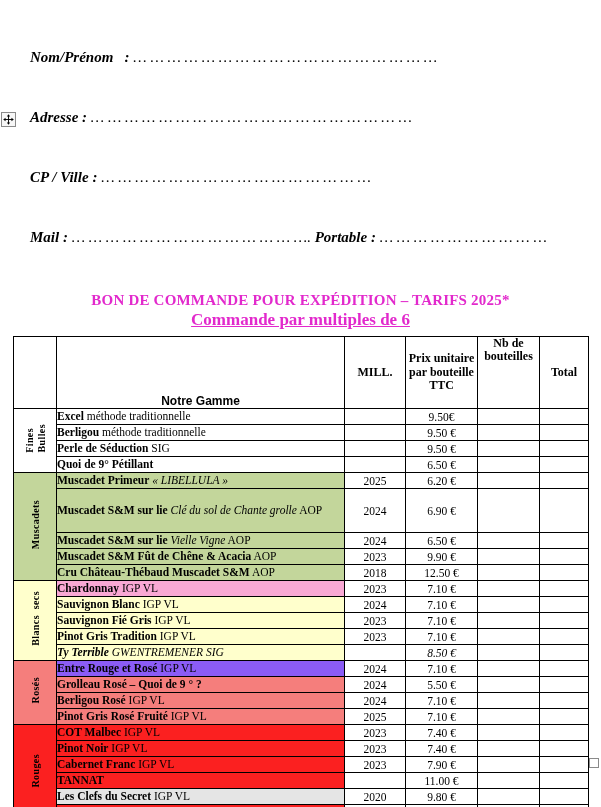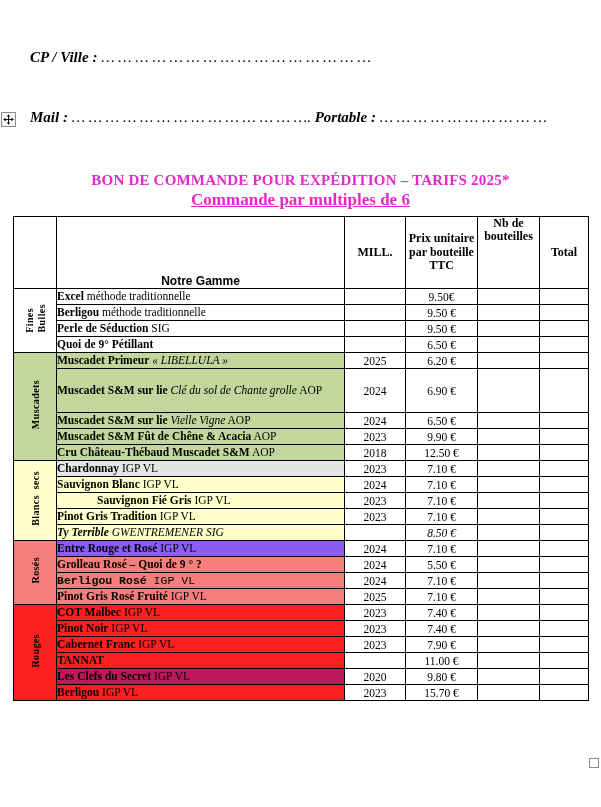--- a/index.html
+++ b/index.html
@@ -55,20 +55,22 @@
       <rect x="5.5" y="2" width="1" height="8" fill="#000"></rect>
       <rect x="2" y="5.5" width="8" height="1" fill="#000"></rect>
       <polygon points="6,0.2 4.2,2.8 7.8,2.8" fill="#000"></polygon>
       <polygon points="6,11.8 4.2,9.2 7.8,9.2" fill="#000"></polygon>
       <polygon points="0.2,6 2.8,4.2 2.8,7.8" fill="#000"></polygon>
       <polygon points="11.8,6 9.2,4.2 9.2,7.8" fill="#000"></polygon>
     </svg>
   </div>
 
   <div class="form-block">
+    <div class="form-line"><span class="form-label">Nom/Prénom</span><span class="form-label">   : </span><span class="form-dots">… … … … … … … … … … … … … … … … … …</span></div>
+    <div class="form-line"><span class="form-label">Adresse</span><span class="form-label"> : </span><span class="form-dots">… … … … … … … … … … … … … … … … … … …</span></div>
     <div class="form-line"><span class="form-label">CP / Ville</span><span class="form-label"> : </span><span class="form-dots">… … … … … … … … … … … … … … … …</span></div>
     <div class="form-line"><span class="form-label">Mail</span><span class="form-label"> : </span><span class="form-dots">… … … … … … … … … … … … … ….</span><span class="form-label"> Portable</span><span class="form-label"> : </span><span class="form-dots">… … … … … … … … … …</span></div>
   </div>
 
   <div class="title">BON DE COMMANDE POUR EXPÉDITION – TARIFS  2025*</div>
   <div class="subtitle">Commande par multiples de 6</div>
 
   <table class="order">
     <colgroup>
       <col class="c-cat">
@@ -149,35 +151,35 @@
         </tr>
         <tr style="height: 16px;">
           <td class="name" style="background: rgb(195, 214, 155);"><span class="b">Cru Château-Thébaud Muscadet S&amp;M</span><span class="r"> AOP</span></td>
           <td class="mill">2018</td>
           <td class="price">12.50 €</td>
           <td class="fill"></td>
           <td class="fill"></td>
         </tr>
         <tr style="height: 16px;">
           <td class="cat" rowspan="5" style="background: rgb(255, 255, 204);"><span class="vline">Blancs  secs</span></td>
-          <td class="name" style="background: #e5e5e5;"><span class="b">Chardonnay</span><span class="r"> IGP VL</span></td>
+          <td class="name" style="background: #f9a8d4;"><span class="b">Chardonnay</span><span class="r"> IGP VL</span></td>
           <td class="mill">2023</td>
           <td class="price">7.10 €</td>
           <td class="fill"></td>
           <td class="fill"></td>
         </tr>
         <tr style="height: 16px;">
           <td class="name" style="background: rgb(255, 255, 204);"><span class="b">Sauvignon Blanc</span><span class="r"> IGP VL</span></td>
           <td class="mill">2024</td>
           <td class="price">7.10 €</td>
           <td class="fill"></td>
           <td class="fill"></td>
         </tr>
         <tr style="height: 16px;">
-          <td class="name" style="background: rgb(255, 255, 204); padding-left: 40px;"><span class="b">Sauvignon Fié Gris</span><span class="r"> IGP VL</span></td>
+          <td class="name" style="background: rgb(255, 255, 204);"><span class="b">Sauvignon Fié Gris</span><span class="r"> IGP VL</span></td>
           <td class="mill">2023</td>
           <td class="price">7.10 €</td>
           <td class="fill"></td>
           <td class="fill"></td>
         </tr>
         <tr style="height: 16px;">
           <td class="name" style="background: rgb(255, 255, 204);"><span class="b">Pinot Gris Tradition</span><span class="r"> IGP VL</span></td>
           <td class="mill">2023</td>
           <td class="price">7.10 €</td>
           <td class="fill"></td>
@@ -199,21 +201,21 @@
           <td class="fill"></td>
         </tr>
         <tr style="height: 16px;">
           <td class="name" style="background: rgb(245, 126, 124);"><span class="b">Grolleau Rosé – Quoi de 9 ° ?</span></td>
           <td class="mill">2024</td>
           <td class="price">5.50 €</td>
           <td class="fill"></td>
           <td class="fill"></td>
         </tr>
         <tr style="height: 16px;">
-          <td class="name" style="background: rgb(245, 126, 124); font-family: Liberation Mono, monospace;"><span class="b">Berligou Rosé</span><span class="r"> IGP VL</span></td>
+          <td class="name" style="background: rgb(245, 126, 124);"><span class="b">Berligou Rosé</span><span class="r"> IGP VL</span></td>
           <td class="mill">2024</td>
           <td class="price">7.10 €</td>
           <td class="fill"></td>
           <td class="fill"></td>
         </tr>
         <tr style="height: 16px;">
           <td class="name" style="background: rgb(245, 126, 124);"><span class="b">Pinot Gris Rosé Fruité</span><span class="r"> IGP VL</span></td>
           <td class="mill">2025</td>
           <td class="price">7.10 €</td>
           <td class="fill"></td>
@@ -242,21 +244,21 @@
           <td class="fill"></td>
         </tr>
         <tr style="height: 16px;">
           <td class="name" style="background: rgb(251, 32, 32);"><span class="b">TANNAT</span></td>
           <td class="mill"></td>
           <td class="price">11.00 €</td>
           <td class="fill"></td>
           <td class="fill"></td>
         </tr>
         <tr style="height: 16px;">
-          <td class="name" style="background: #be185d;"><span class="b">Les Clefs du Secret</span><span class="r"> IGP VL</span></td>
+          <td class="name" style="background: #e5e5e5;"><span class="b">Les Clefs du Secret</span><span class="r"> IGP VL</span></td>
           <td class="mill">2020</td>
           <td class="price">9.80 €</td>
           <td class="fill"></td>
           <td class="fill"></td>
         </tr>
         <tr style="height: 16px;">
           <td class="name" style="background: rgb(251, 32, 32);"><span class="b">Berligou</span><span class="r"> IGP VL</span></td>
           <td class="mill">2023</td>
           <td class="price">15.70 €</td>
           <td class="fill"></td>

